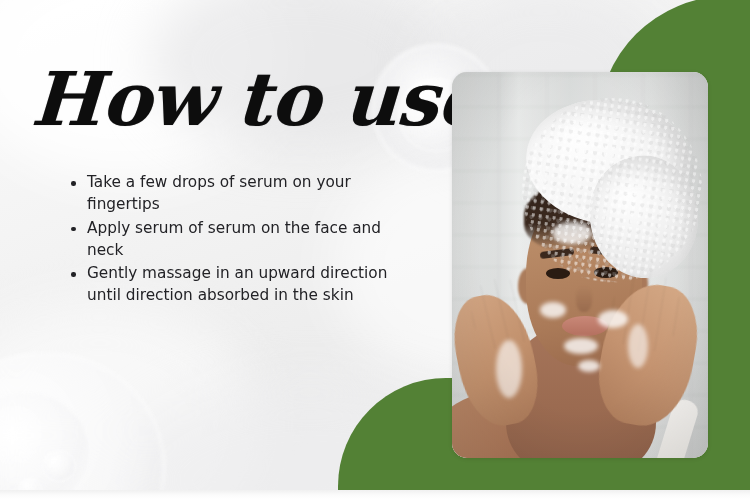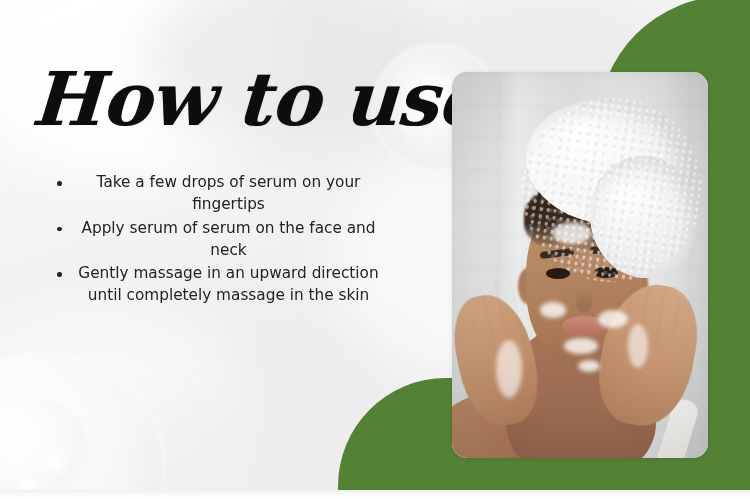--- a/index.html
+++ b/index.html
@@ -115,24 +115,23 @@
     color:#0d0d0d;
     letter-spacing:-1px;
     transform:skewX(-6deg);
     text-shadow:0 0 1px rgba(0,0,0,.35);
     white-space:nowrap;
   }
 
   
   .steps {
     position:absolute;
-    left:54px; top:172px;
+    left:68px; top:172px;
     width:330px;
     list-style:none;
-    text-align:center;
   }
   .steps li {
     position:relative;
     padding-left:19px;
     margin-bottom:2px;
     font-family:"DejaVu Sans", sans-serif;
     font-size:15.3px;
     line-height:1.43;
     color:#222226;
   }
@@ -344,21 +343,21 @@
 
   <div class="green-top"></div>
   <div class="green-right"></div>
   <div class="green-bottom"></div>
 
   <h1 class="title">How to use</h1>
 
   <ul class="steps">
     <li>Take a few drops of serum on your fingertips</li>
     <li>Apply serum of serum on the face and neck</li>
-    <li>Gently massage in an upward direction until completely massage in the skin</li>
+    <li>Gently massage in an upward direction until direction absorbed in the skin</li>
   </ul>
 
   <div class="photo-card" aria-label="Woman with a white towel wrapped around her head applying serum to her face with both hands">
     <div class="ph ph-wall"></div>
     <div class="ph ph-wall-tiles"></div>
     <div class="ph ph-wall-shade"></div>
 
     <div class="ph ph-shoulder-l"></div>
     <div class="ph ph-shoulder-r"></div>
     <div class="ph ph-top"></div>

